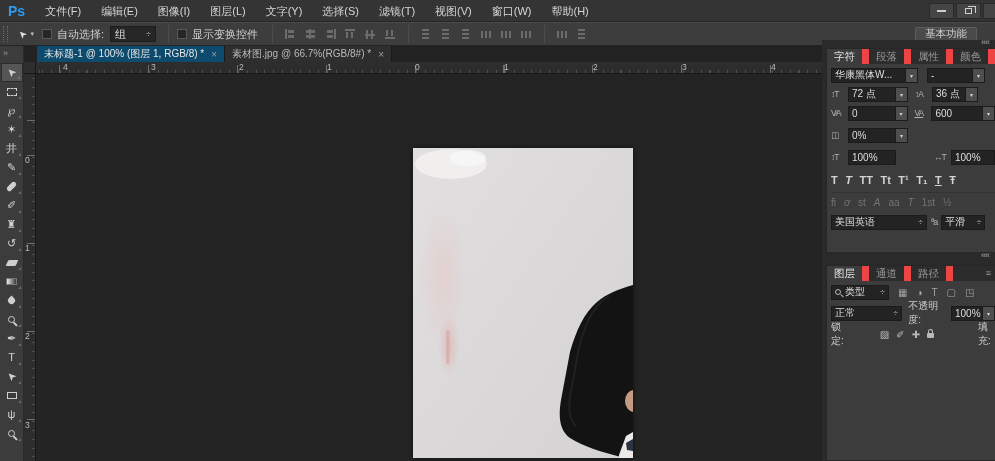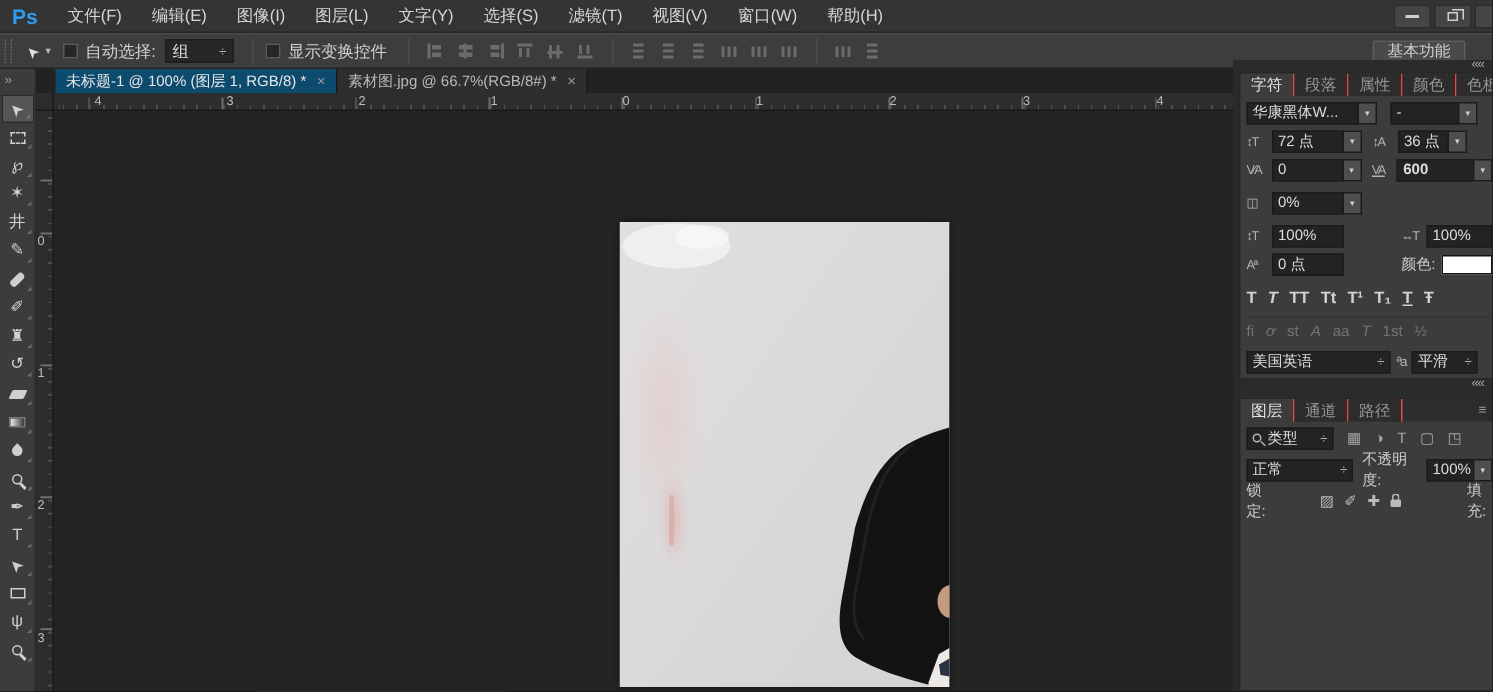--- a/index.html
+++ b/index.html
@@ -111,21 +111,21 @@
             box-shadow:0 0 5px rgba(0,0,0,.55); }
 
   
   .rightdock { position:absolute; left:822px; top:40px; width:173px; height:421px; background:#2a2a2a; }
   .dstrip { position:absolute; left:0; width:100%; height:8px; background:#2a2a2a; }
   .dcol { position:absolute; right:6px; top:-3px; color:#a8a8a8; font-size:9px; letter-spacing:-1px; }
   .panel { position:absolute; left:4px; right:0; background:#3c3c3c; border:1px solid #272727;
            border-right:none; overflow:hidden; }
   .ptabs { height:15px; background:#2c2c2c; display:flex; align-items:flex-end; position:relative; }
   .ptab { height:15px; padding:0 7px; font-size:10.5px; color:#969696; display:flex; align-items:center;
-          background:#2c2c2c; border-right:1px solid #ef4444; white-space:nowrap; }
+          background:#2c2c2c; border-right:7px solid #ef4444; white-space:nowrap; }
   .ptab.active { background:#3c3c3c; color:#e2e2e2; }
   .pmenu { position:absolute; right:4px; top:2px; color:#9a9a9a; font-size:9px; }
 
   .crow,.lrow { display:flex; align-items:center; height:16px; margin:3px 0 0 4px; flex:none; }
   .picon { width:17px; font-size:8.5px; color:#b3b3b3; flex:none; letter-spacing:-1px; }
   .well { background:#232323; border:1px solid #1b1b1b; height:15px; display:flex; align-items:center;
           font-size:10px; color:#dedede; padding:0 3px; white-space:nowrap; }
   .dd { width:12px; height:15px; background:#4e4e4e; border:1px solid #1b1b1b; border-left:none;
         display:flex; align-items:center; justify-content:center; font-size:6px; color:#d0d0d0; flex:none; }
   .spread { justify-content:space-between; }
@@ -403,21 +403,21 @@
       </div>
 
       <div class="crow">
         <span class="picon">V∕A</span>
         <span class="well" style="width:48px;">
             <span>0</span>
           </span>
         <span class="dd">▾</span>
         <span style="width:7px;"></span>
         <span class="picon" style="text-decoration:underline;">VA</span>
-        <span class="well" style="width:52px;font-weight:bold;">
+        <span class="well" style="width:52px;">
             <span>600</span>
           </span>
         <span class="dd">▾</span>
       </div>
 
       <div class="crow" style="margin-top:6px;">
         <span class="picon">◫</span>
         <span class="well" style="width:48px;">
             <span>0%</span>
           </span>
@@ -429,29 +429,20 @@
         <span class="well" style="width:48px;">
             <span>100%</span>
           </span>
         <span style="margin-left:auto;"></span>
         <span class="picon">↔T</span>
         <span class="well" style="width:44px;">
             <span>100%</span>
           </span>
       </div>
 
-      <div class="crow">
-        <span class="picon">Aª</span>
-        <span class="well" style="width:48px;">
-            <span>0 点</span>
-          </span>
-        <span style="margin-left:auto;"></span>
-        <span class="clabel">颜色:</span>
-        <span class="swatch" style="margin-left:4px;"></span>
-      </div>
 
       <div class="crow stylesrow">
           <span class="stb s0">T</span>
           <span class="stb s1">T</span>
           <span class="stb s2">TT</span>
           <span class="stb s3">Tt</span>
           <span class="stb s4">T¹</span>
           <span class="stb s5">T₁</span>
           <span class="stb s6">T</span>
           <span class="stb s7">Ŧ</span>

